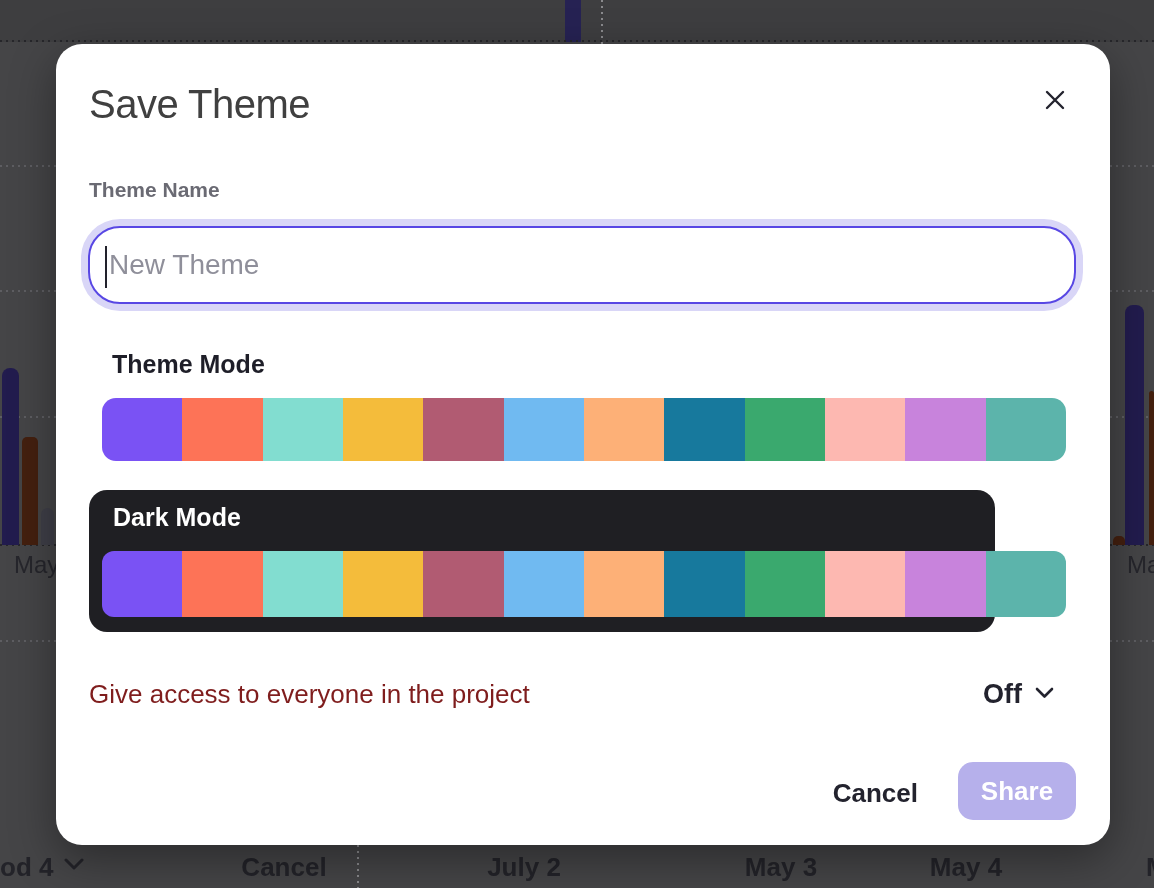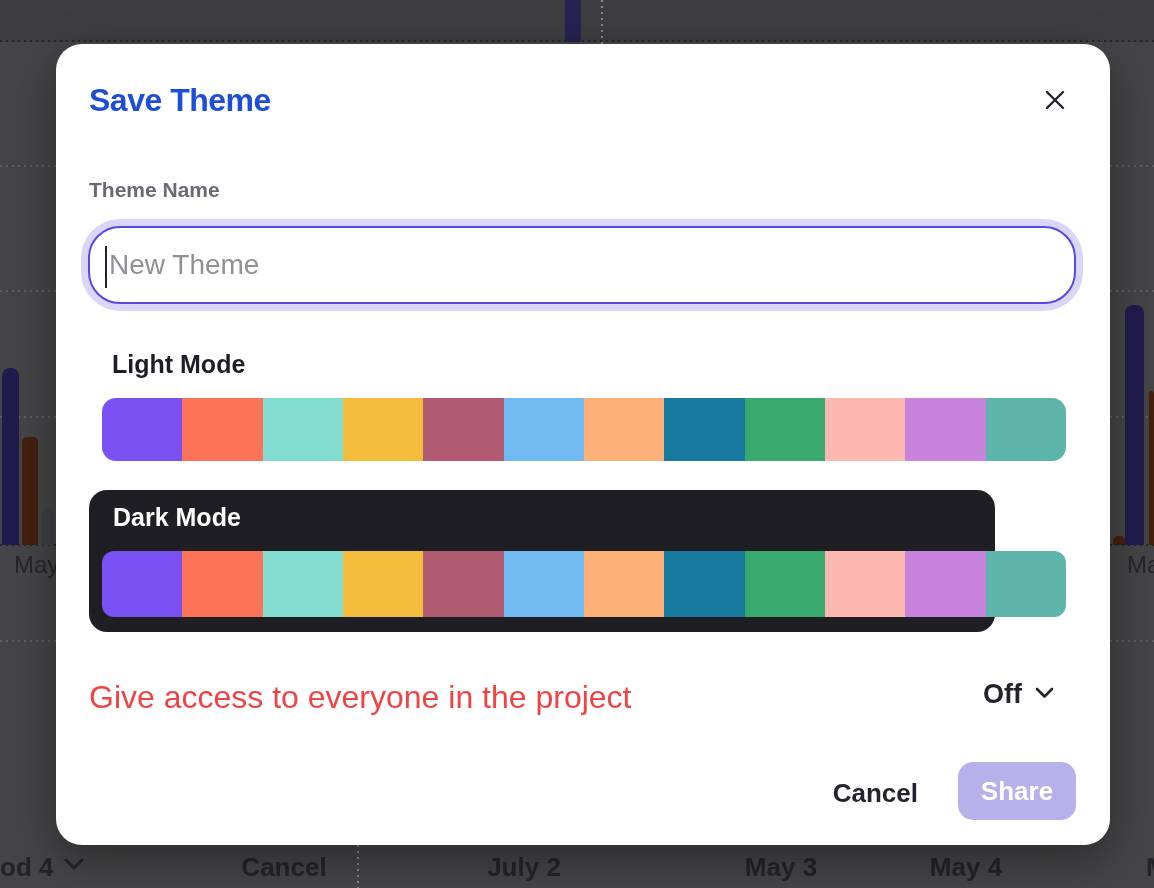--- a/index.html
+++ b/index.html
@@ -21,22 +21,22 @@
   .bar.gray { background:#3f3f48; border-radius:7px 7px 0 0; }
   .month-label { position:absolute; top:551px; font-size:24px; font-weight:500; color:#26262c; white-space:nowrap; }
   .axis-label { position:absolute; top:852px; font-size:26px; font-weight:700; color:#232329; white-space:nowrap; transform:translateX(-50%); }
   .axis-label.noshift { transform:none; }
   .axis-chevron { position:absolute; left:64px; top:857px; }
   .backdrop { position:absolute; inset:0; background:transparent; }
 
   
   .modal { position:absolute; left:56px; top:44px; width:1054px; height:801px;
            background:#ffffff; border-radius:26px; box-shadow:0 14px 46px rgba(0,0,0,0.38); }
-  .modal-title { position:absolute; left:33px; top:38px; font-size:32px; font-weight:700;
-                 letter-spacing:-0.5px; color:#1d4ed8; }
+  .modal-title { position:absolute; left:33px; top:38px; font-size:40px; font-weight:400;
+                 letter-spacing:-0.5px; color:#404040; }
   .close-btn { position:absolute; right:40px; top:42px; width:30px; height:30px; cursor:pointer;
                display:flex; align-items:center; justify-content:center; background:none; border:none; }
   .field-label { position:absolute; left:33px; top:134px; font-size:21px; font-weight:600; color:#6a6a73; }
   .input-wrap { position:absolute; left:32px; top:182px; width:988px; height:78px;
                 border:2px solid var(--accent,#5847e4); border-radius:32px; background:#fff;
                 box-shadow:0 0 0 7px var(--accent-halo,#d9d6f7); }
   .input-wrap input { width:100%; height:100%; border:none; outline:none; background:transparent;
                       font-family:"Liberation Sans", sans-serif; font-size:28px; color:#2e2e38;
                       padding-left:19px; border-radius:16px; }
   .input-wrap input::placeholder { color:#8f8f9a; opacity:1; }
@@ -46,21 +46,21 @@
   .light-label { left:56px; top:306px; }
   .palette-strip { position:absolute; display:flex; overflow:hidden; }
   .light-strip { left:46px; top:354px; width:964px; height:63px; border-radius:14px; }
   .swatch { flex:1 1 0; height:100%; }
 
   .dark-card { position:absolute; left:33px; top:446px; width:906px; height:142px;
                background:var(--dark-card,#1f1f23); border-radius:18px; }
   .dark-label { position:absolute; left:24px; top:13px; font-size:25px; font-weight:700; color:#ffffff; }
   .dark-strip { left:13px; top:61px; width:964px; height:66px; border-radius:12px; }
 
-  .access-label { position:absolute; left:33px; top:635px; font-size:32px; font-weight:400; color:#ef4444; }
+  .access-label { position:absolute; left:33px; top:635px; font-size:26px; font-weight:400; color:#7f1d1d; }
   .access-toggle { position:absolute; right:56px; top:635px; display:flex; align-items:center; gap:13px;
                    cursor:pointer; background:none; border:none; font-family:"Liberation Sans", sans-serif; }
   .access-value { font-size:27px; font-weight:600; color:#23232e; }
 
   .cancel-btn { position:absolute; right:192px; top:729px; height:40px; font-size:26px; font-weight:600;
                 color:#23232e; background:none; border:none; cursor:pointer;
                 font-family:"Liberation Sans", sans-serif; }
   .share-btn { position:absolute; right:34px; top:718px; width:118px; height:58px;
                background:var(--share-bg,#b6b0eb); border:none; border-radius:15px; cursor:pointer;
                font-family:"Liberation Sans", sans-serif; font-size:26px; font-weight:700; color:#ffffff; }
@@ -117,21 +117,21 @@
     </span>
   </button>
 
   <label class="field-label">Theme Name</label>
 
   <div class="input-wrap">
     <input type="text" placeholder="New Theme" style="">
     <div class="caret"></div>
   </div>
 
-  <div class="section-label light-label">Light Mode</div>
+  <div class="section-label light-label">Theme Mode</div>
   <div class="palette-strip light-strip">
       <div class="swatch" style="background: rgb(122, 82, 244);"></div>
       <div class="swatch" style="background: rgb(253, 115, 87);"></div>
       <div class="swatch" style="background: rgb(130, 221, 208);"></div>
       <div class="swatch" style="background: rgb(244, 188, 59);"></div>
       <div class="swatch" style="background: rgb(177, 91, 114);"></div>
       <div class="swatch" style="background: rgb(112, 186, 241);"></div>
       <div class="swatch" style="background: rgb(253, 176, 119);"></div>
       <div class="swatch" style="background: rgb(23, 121, 157);"></div>
       <div class="swatch" style="background: rgb(58, 169, 110);"></div>

